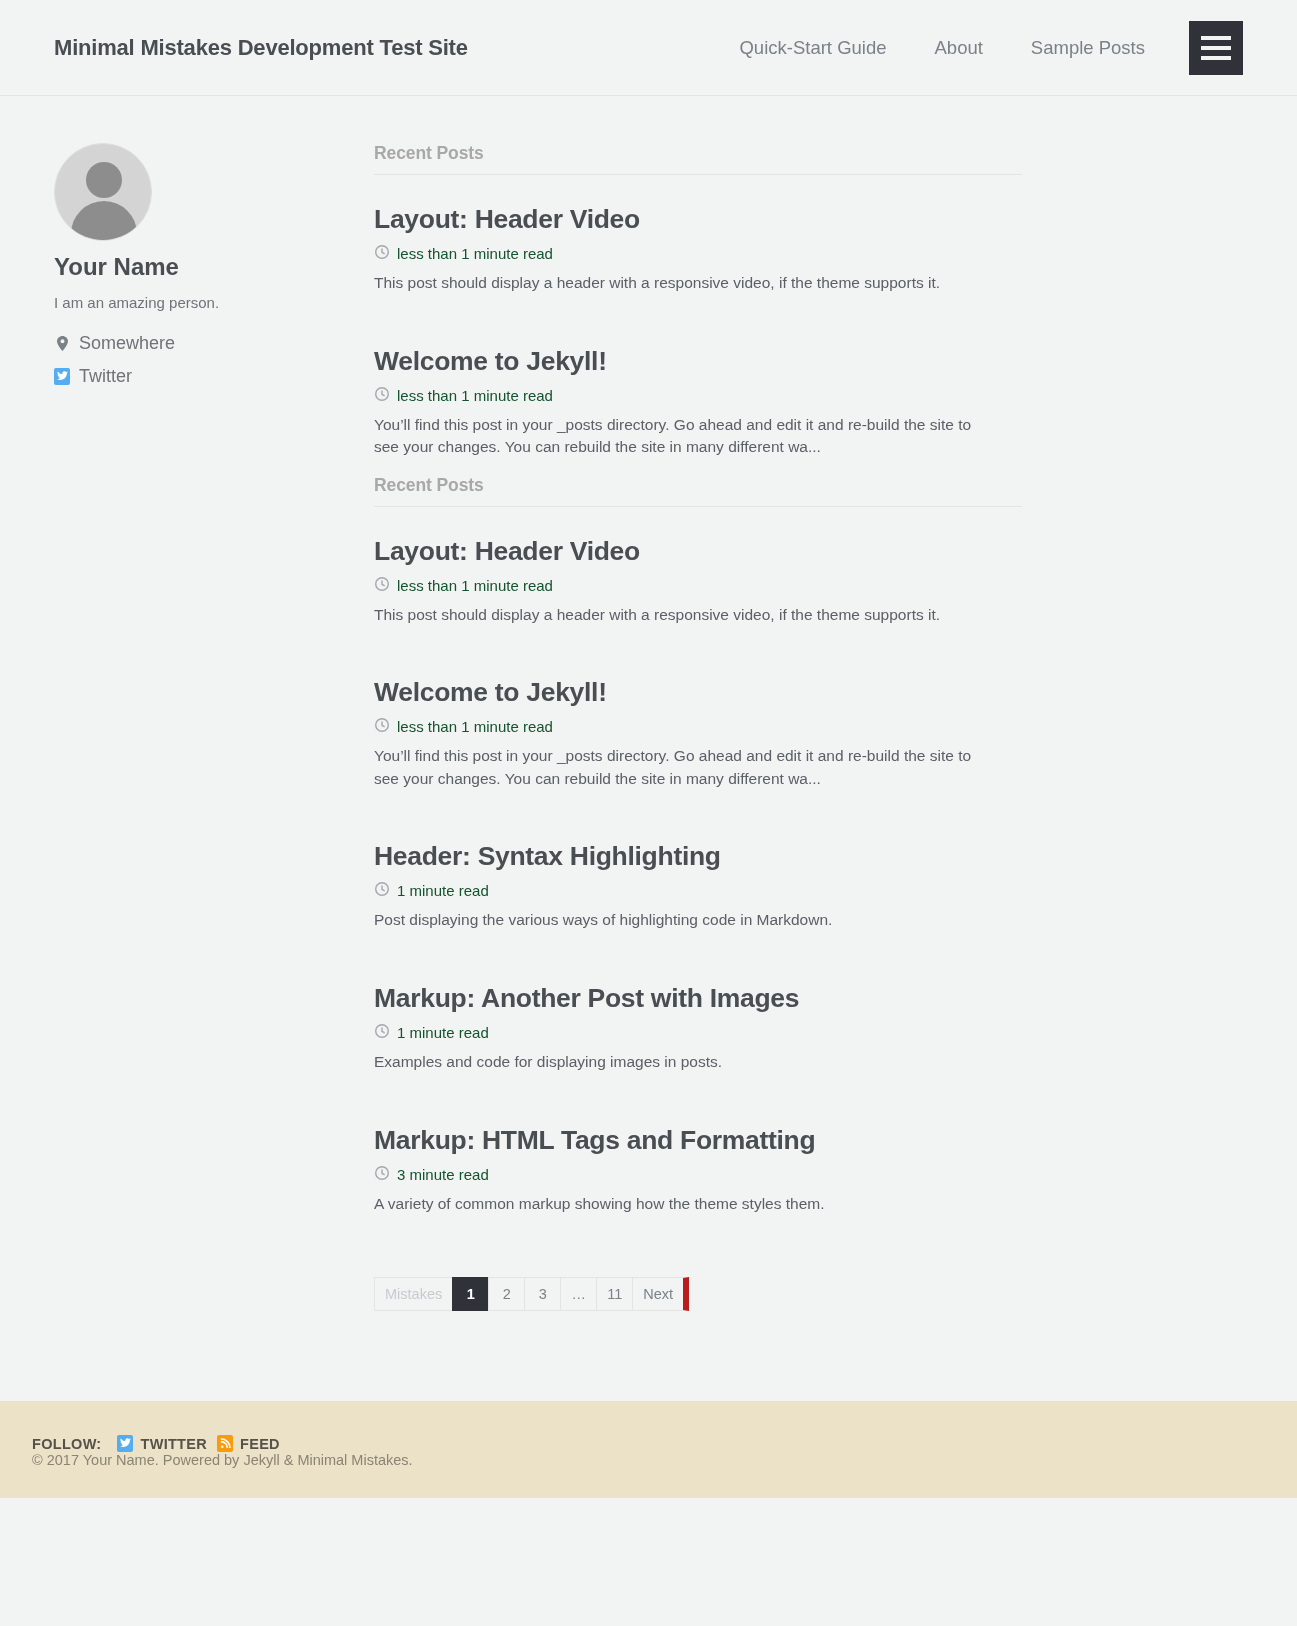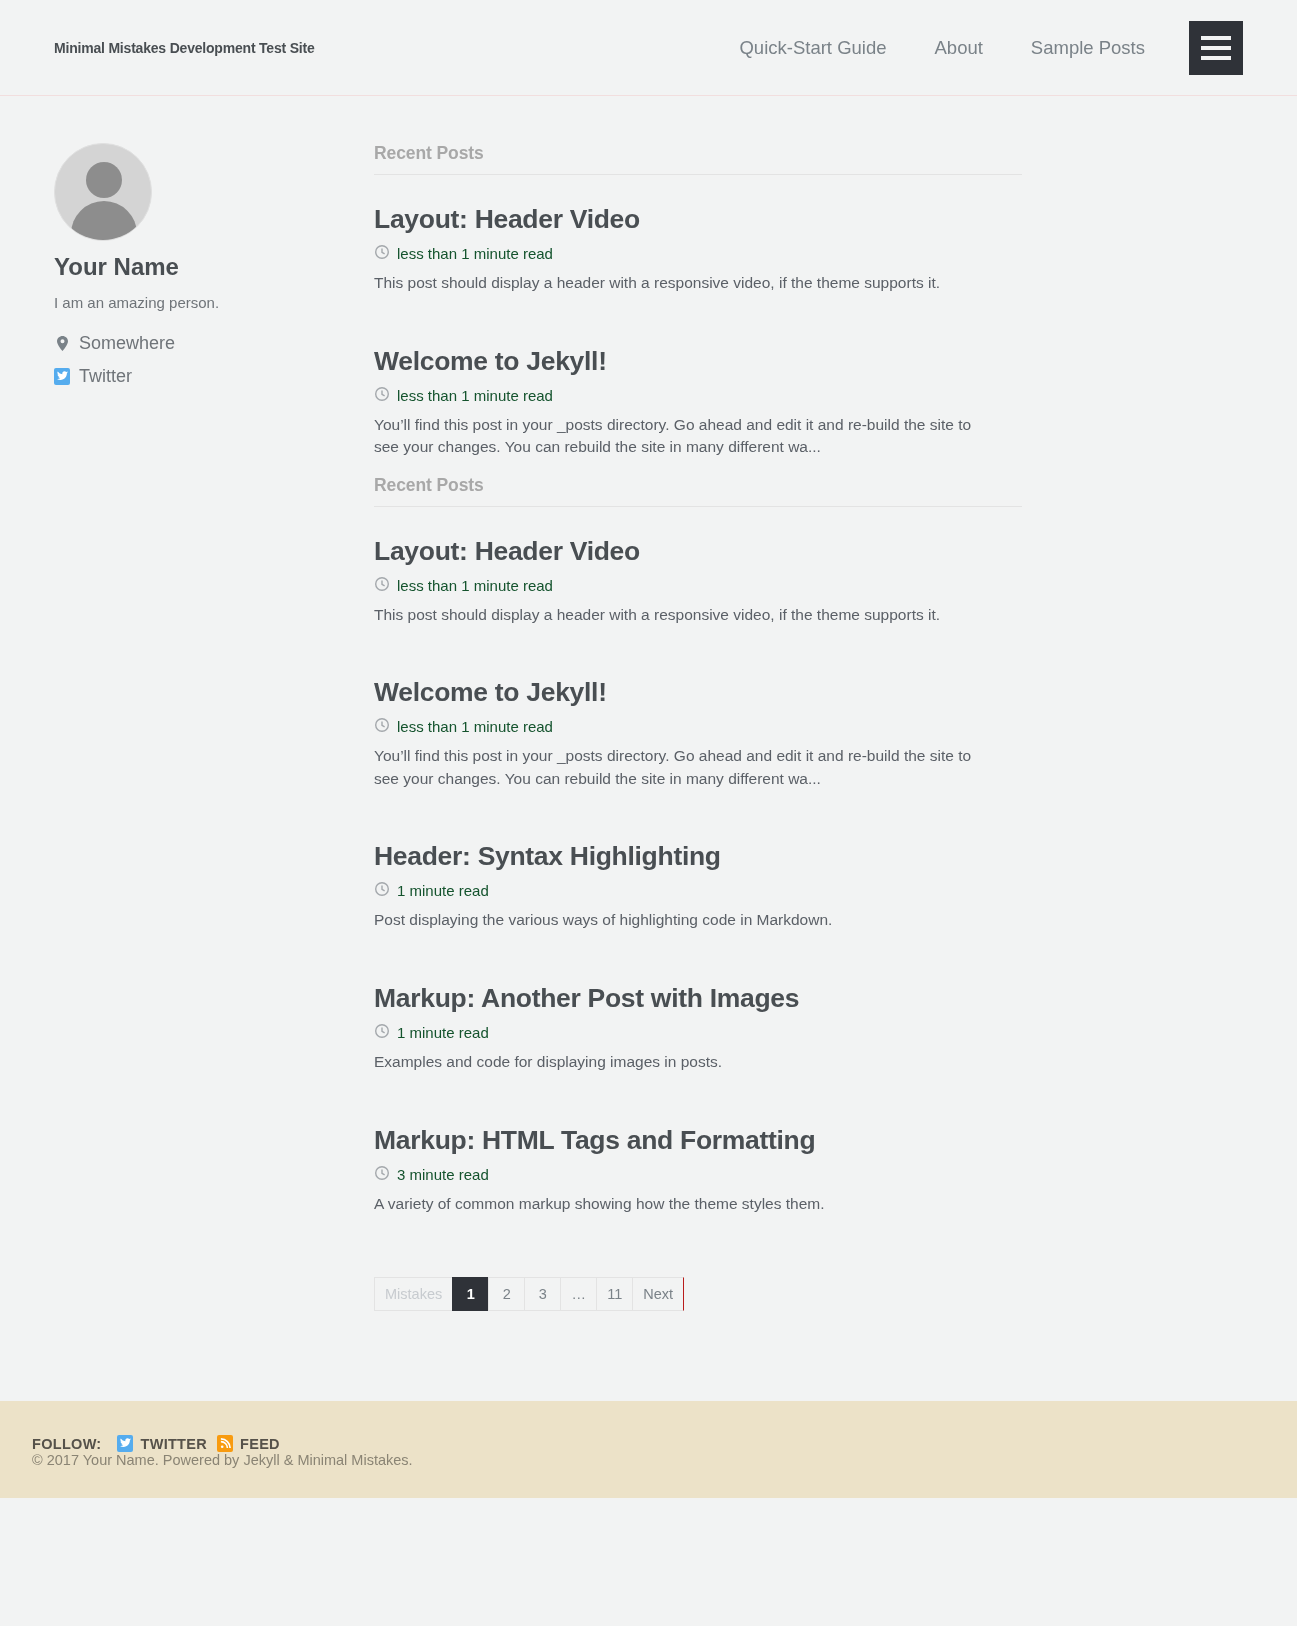--- a/index.html
+++ b/index.html
@@ -25,21 +25,21 @@
   }
   .masthead-inner {
     width: 1253px;
     margin: 0 auto;
     height: 96px;
     display: flex;
     align-items: center;
     padding: 0 32px 0 32px;
   }
   .site-title {
-    font-size: 14px;
+    font-size: 22px;
     font-weight: bold;
     color: #494e52;
     letter-spacing: -0.2px;
     white-space: nowrap;
     text-decoration: none;
   }
   .nav-spacer { flex: 1 1 auto; }
   .top-nav {
     display: flex;
     align-items: center;
@@ -208,21 +208,21 @@
     min-width: 36px;
     height: 34px;
     padding: 0 10px;
     font-size: 14.5px;
     color: #7a8288;
     border: 1px solid #e3e3e3;
     border-right: 0;
     background: transparent;
     text-decoration: none;
   }
-  .pagination :last-child { border-right: 1px solid #b91c1c; }
+  .pagination :last-child { border-right: 6px solid #b91c1c; }
   .pagination .disabled { color: #c7cbcf; }
   .pagination .current {
     background: #2f3238;
     color: #fff;
     font-weight: bold;
     border-color: #2f3238;
   }
 
   
   .footer {

